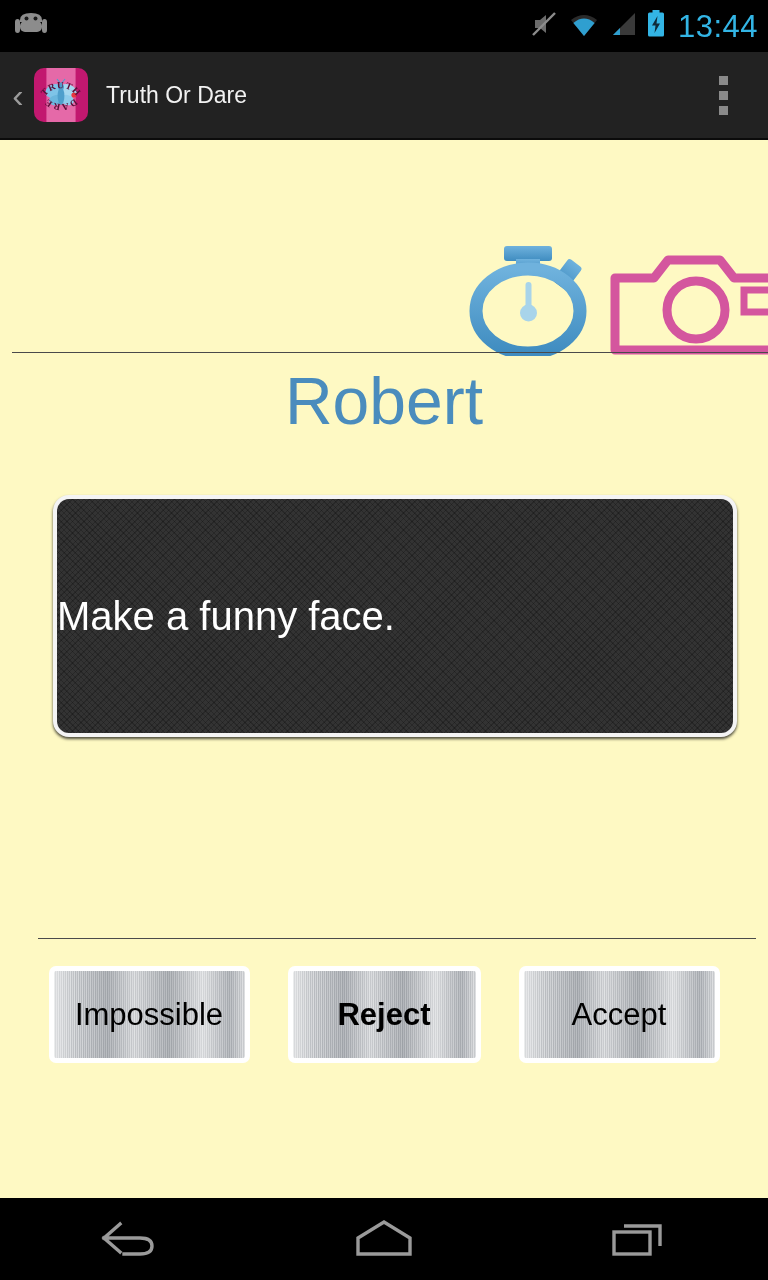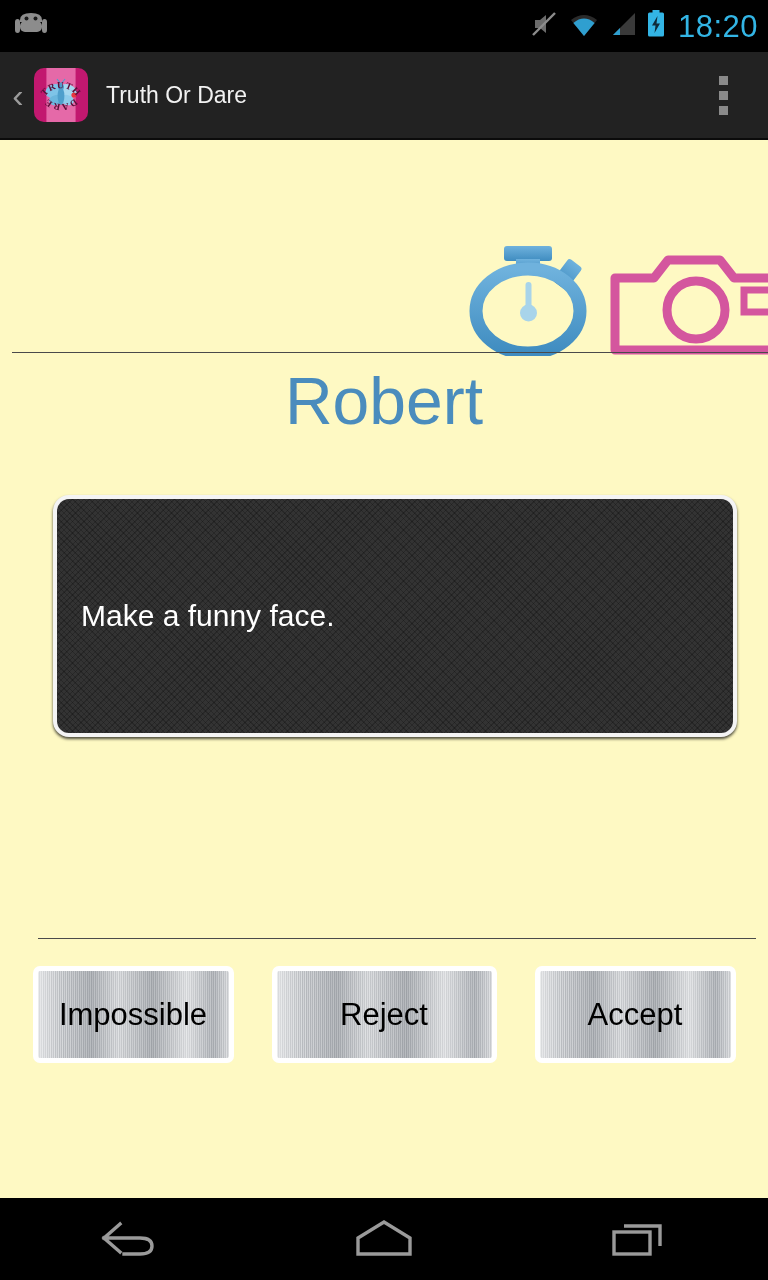--- a/index.html
+++ b/index.html
@@ -161,22 +161,22 @@
     background-image:
       repeating-linear-gradient(45deg, rgba(0,0,0,0.22) 0 1px, transparent 1px 4px),
       repeating-linear-gradient(-45deg, rgba(0,0,0,0.22) 0 1px, transparent 1px 4px);
     box-shadow: 0 2px 3px rgba(0,0,0,0.7);
     display: flex;
     align-items: center;
     overflow: hidden;
   }
   #task-text {
     color: #ffffff;
-    font-size: 30px;
-    padding-left: 24px;
+    font-size: 40px;
+    padding-left: 0;
     line-height: 1.2;
   }
 
   
   #button-divider {
     position: absolute;
     left: 38px; top: 798px;
     width: 718px; height: 1px;
     background: #4b4b4b;
   }
@@ -215,21 +215,21 @@
     color: #000000;
     font-size: 31px;
     font-family: "Liberation Sans", sans-serif;
     display: flex;
     align-items: center;
     justify-content: center;
     cursor: pointer;
     white-space: nowrap;
   }
   #btn-impossible { width: 201px; }
-  #btn-reject     { width: 225px; }
+  #btn-reject     { width: 193px; font-weight: bold; }
   #btn-accept     { width: 201px; }
 
   
   #nav-bar {
     position: absolute;
     left: 0; top: 1198px;
     width: 768px; height: 82px;
     background: #000;
     display: flex;
     align-items: center;
@@ -280,21 +280,21 @@
           <path d="M11 18 L11 25 L4 25 Z" fill="#2f9fd0"></path>
         </svg>
       </span>
       <span>
         <svg width="20" height="30" viewBox="0 0 20 30">
           <rect x="6.5" y="1" width="7" height="3" fill="#33b5e5"></rect>
           <rect x="2" y="3.5" width="16" height="24" rx="1.5" fill="#33b5e5"></rect>
           <path d="M11.5 7 L6 16.5 L9.5 16.5 L8.5 24 L14 14.5 L10.5 14.5 Z" fill="#0f2b3a"></path>
         </svg>
       </span>
-      <span class="clock">18:20</span>
+      <span class="clock">13:44</span>
     </div>
   </div>
 
   <div id="action-bar">
     <span id="back-chevron">‹</span>
 
     <span id="app-icon">
       <svg width="54" height="54" viewBox="0 0 54 54">
         <defs>
           <path id="arcTop" d="M 9 33 A 19 19 0 0 1 45 33"></path>

